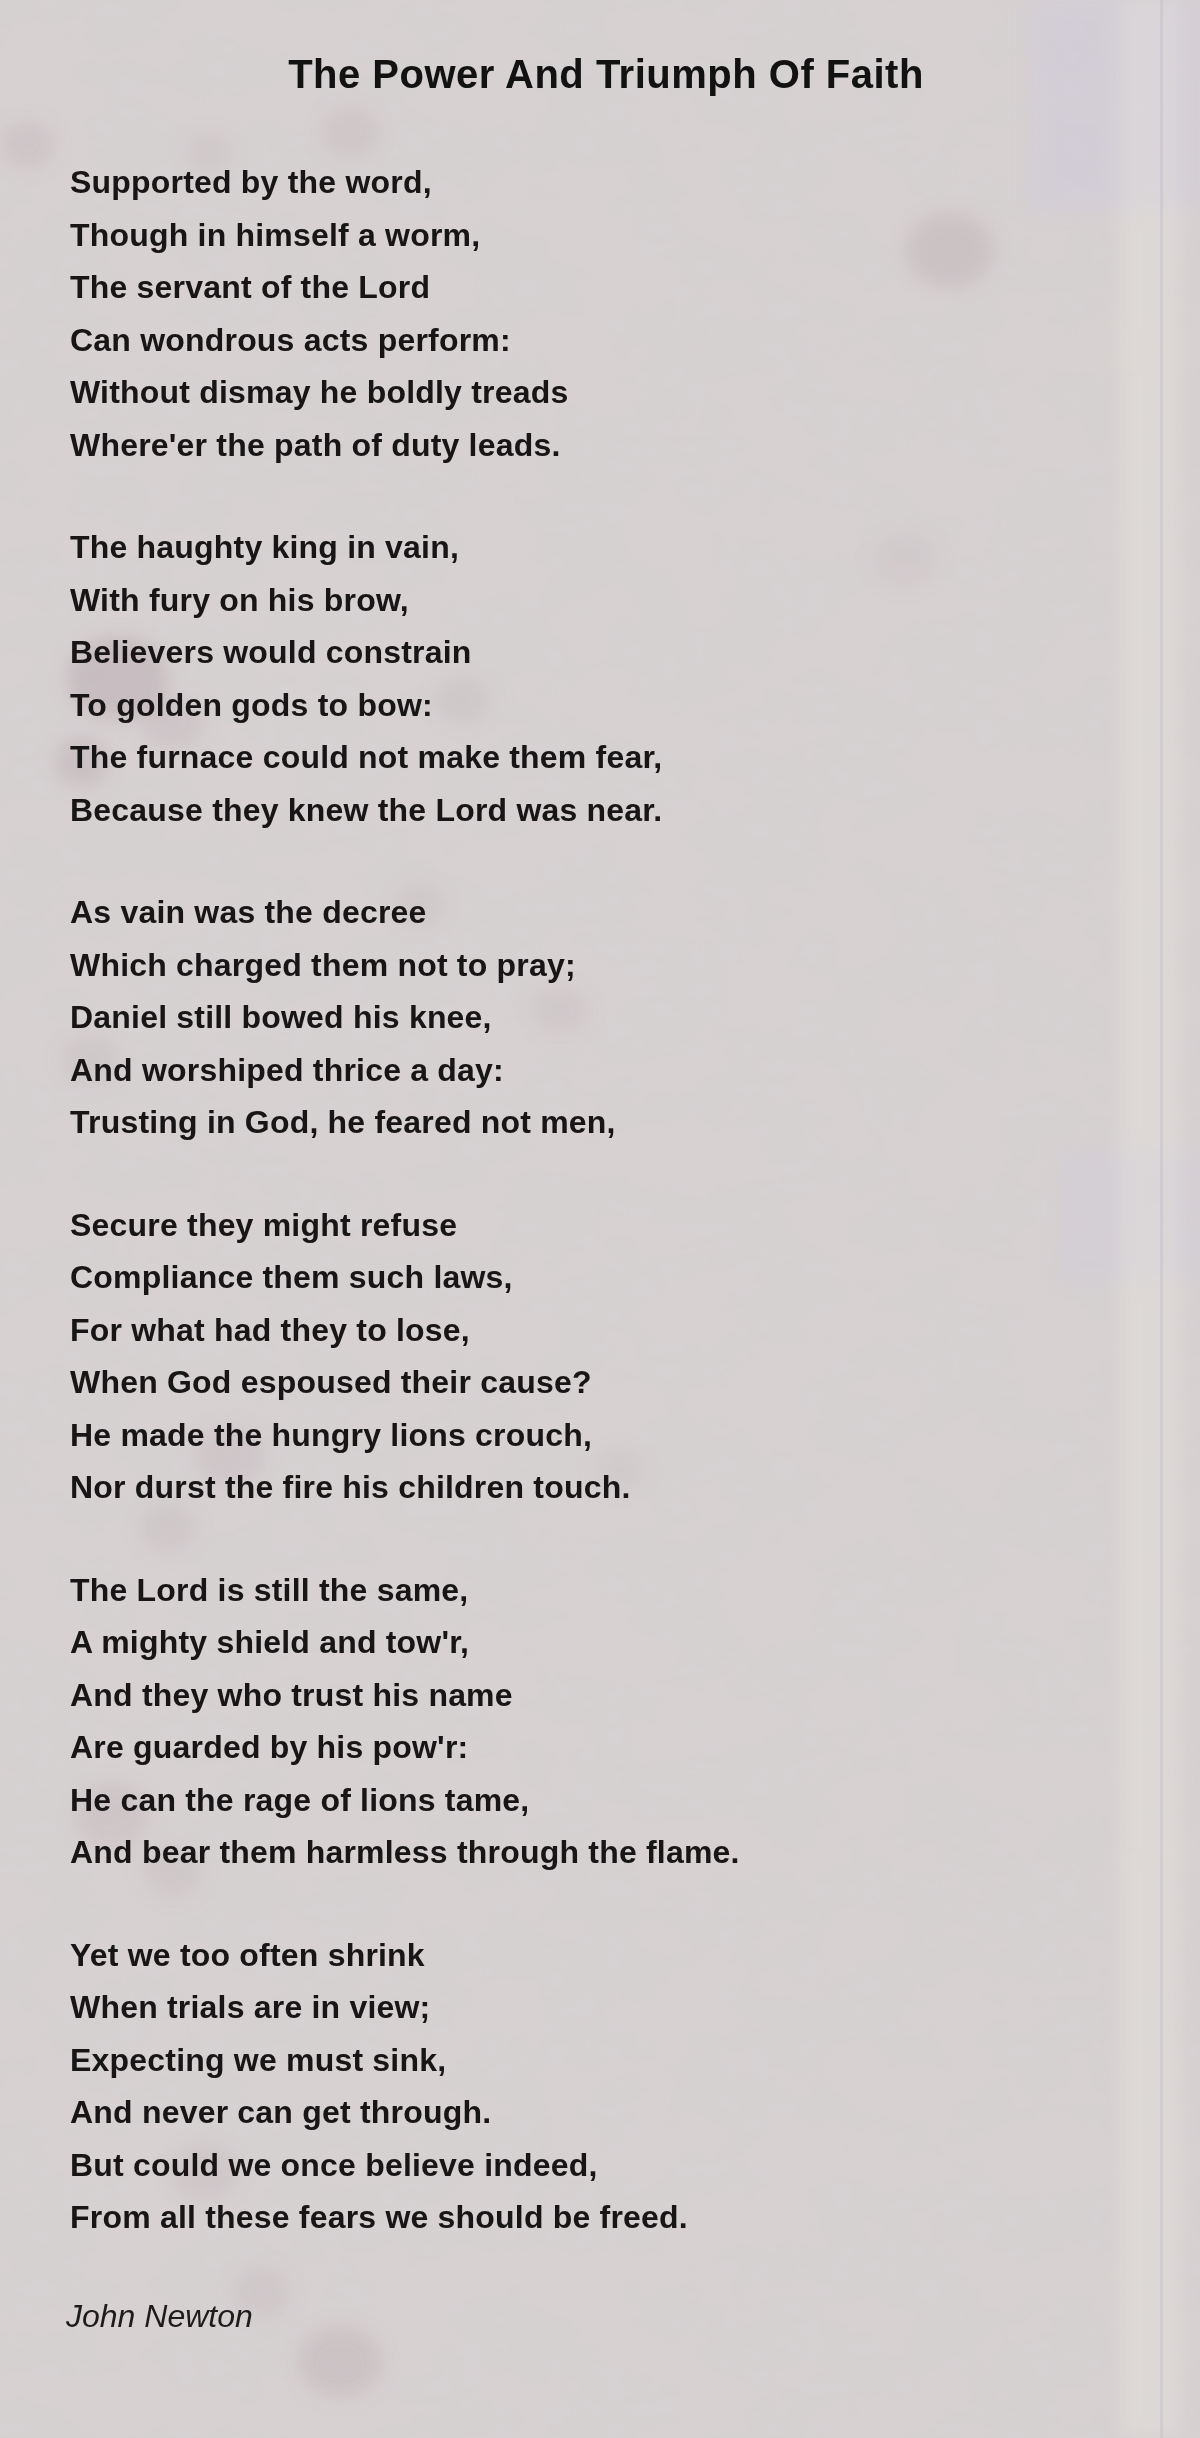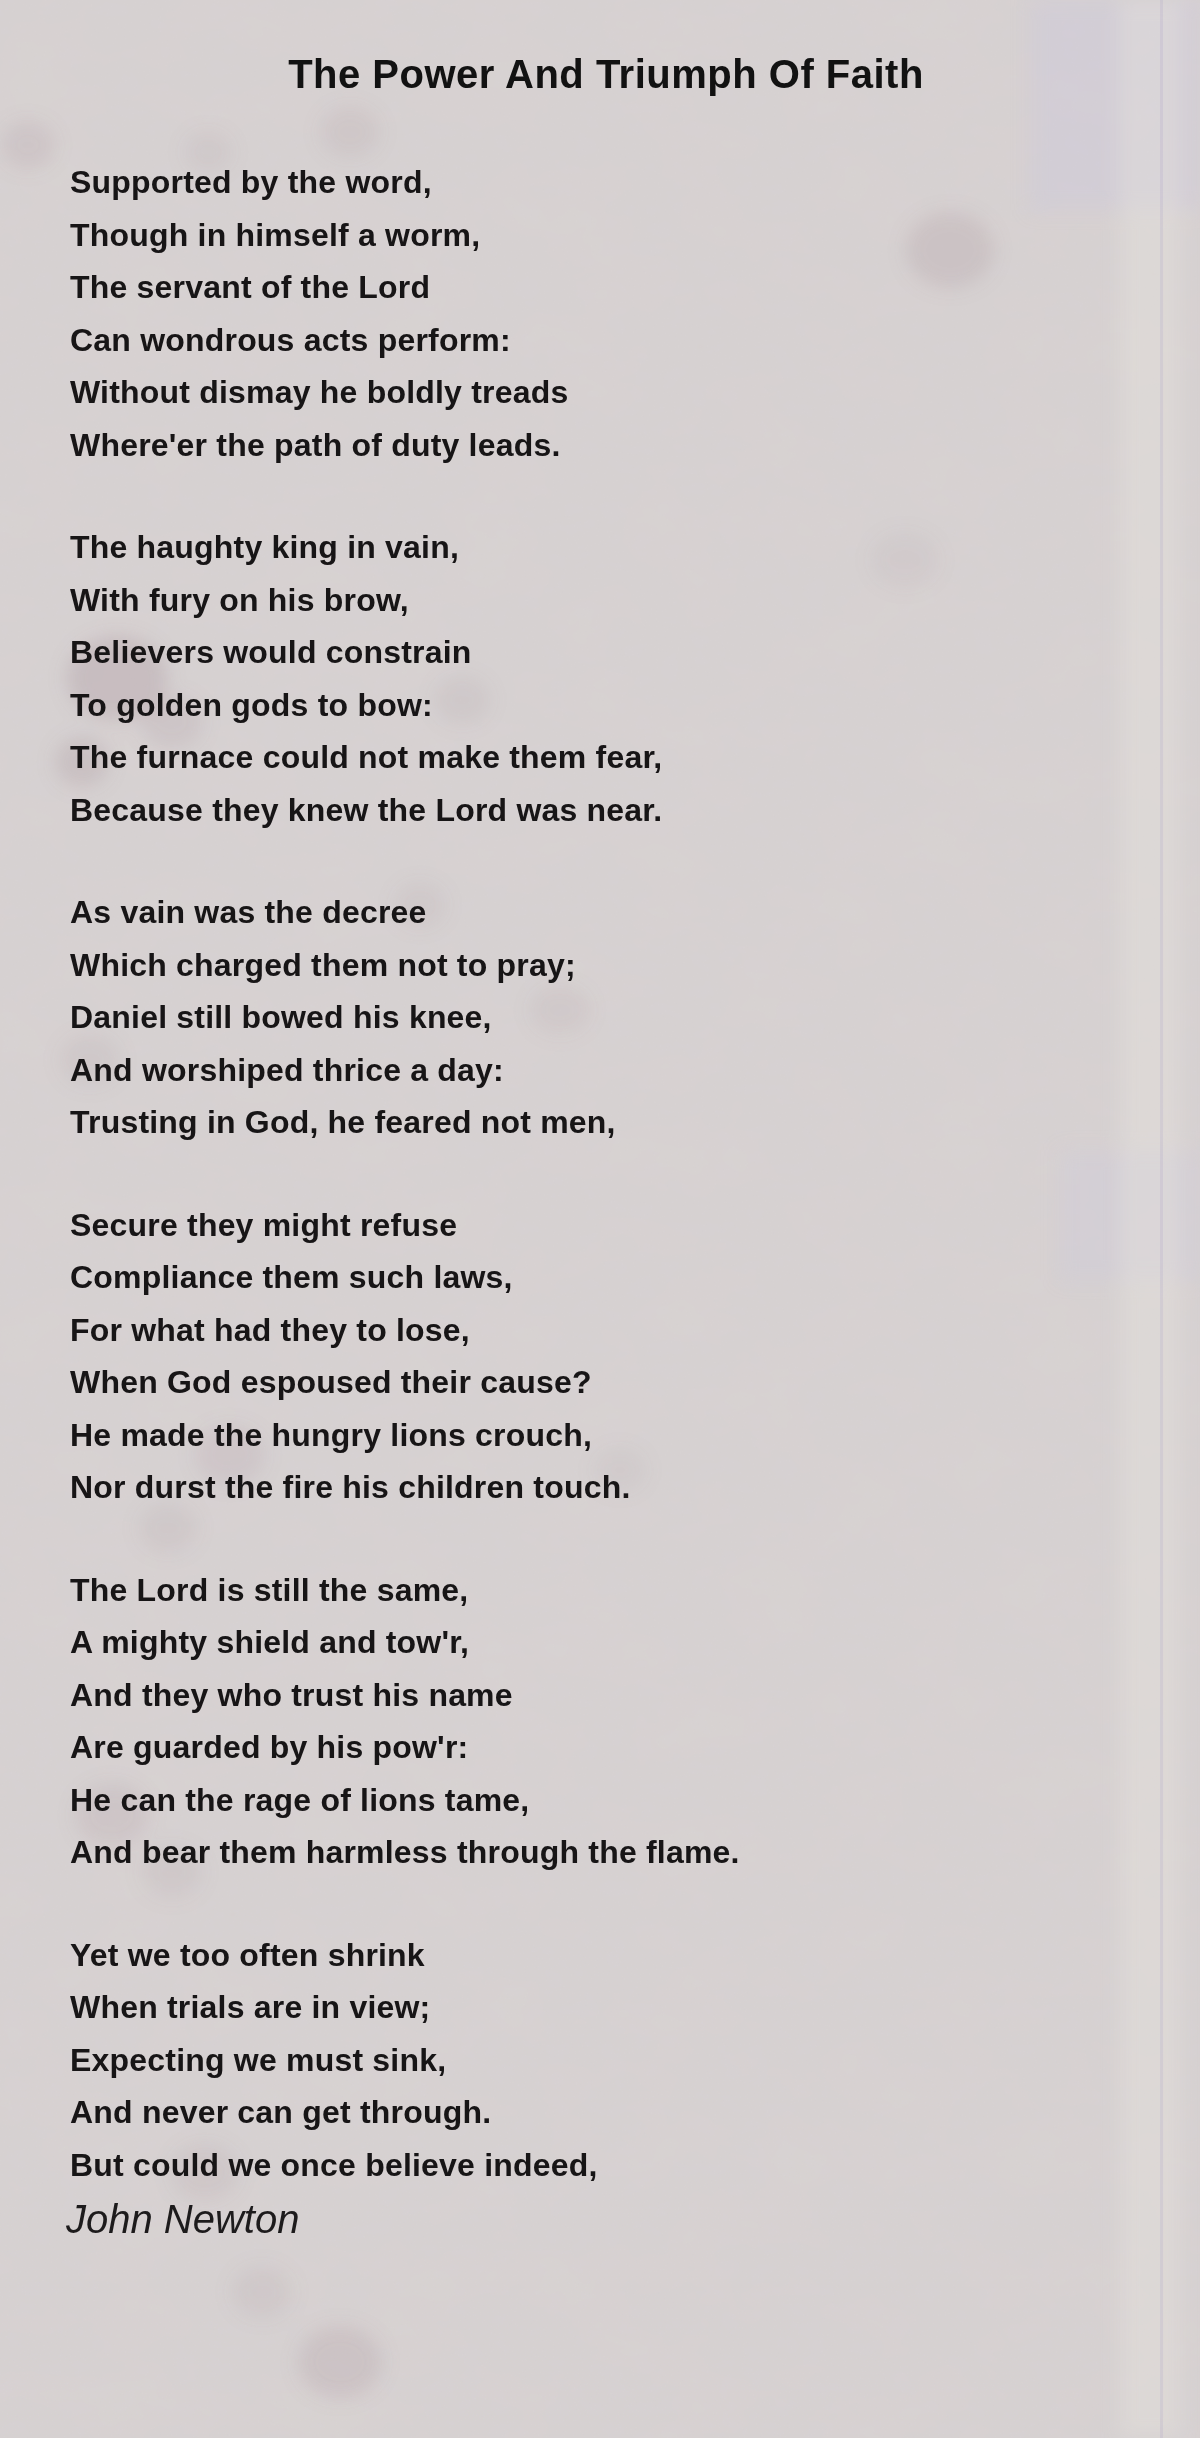--- a/index.html
+++ b/index.html
@@ -40,21 +40,22 @@
   .stanza:last-of-type { margin-bottom: 0; }
   .line {
     font-size: 32px;
     font-weight: bold;
     line-height: 52.5px;
     color: #171516;
     letter-spacing: 0.2px;
     white-space: nowrap;
   }
   .poem-author {
-    font-size: 40px;
+    margin-top: 44px;
+    font-size: 32px;
     line-height: 56px;
     font-style: italic;
     font-weight: normal;
     color: #1d1b1c;
   }
 </style>
 </head>
 <body>
 
 <svg class="texture-layer" width="1200" height="2438" viewBox="0 0 1200 2438" xmlns="http://www.w3.org/2000/svg">
@@ -163,17 +164,18 @@
       <div class="line">Are guarded by his pow'r:</div>
       <div class="line">He can the rage of lions tame,</div>
       <div class="line">And bear them harmless through the flame.</div>
     </div>
     <div class="stanza">
       <div class="line">Yet we too often shrink</div>
       <div class="line">When trials are in view;</div>
       <div class="line">Expecting we must sink,</div>
       <div class="line">And never can get through.</div>
       <div class="line">But could we once believe indeed,</div>
+      <div class="line">From all these fears we should be freed.</div>
     </div>
   </div>
 
   <div class="poem-author">John Newton</div>
 </div>
 
 </body></html>

